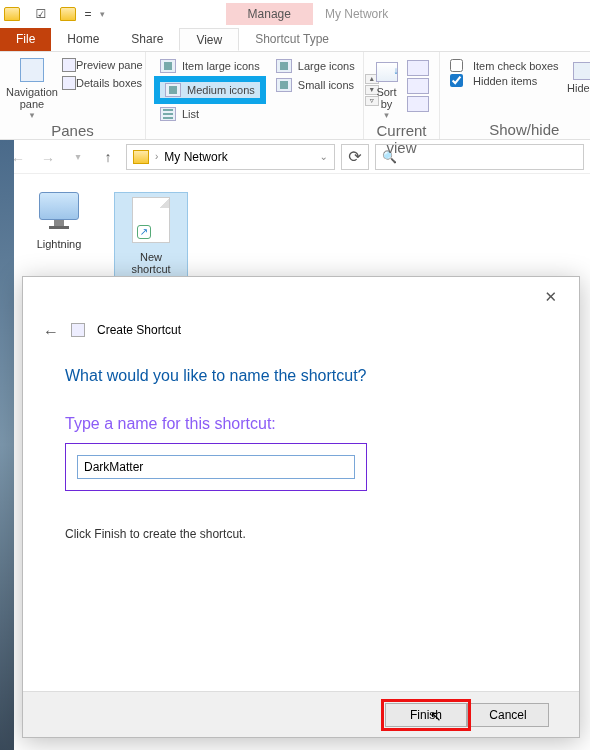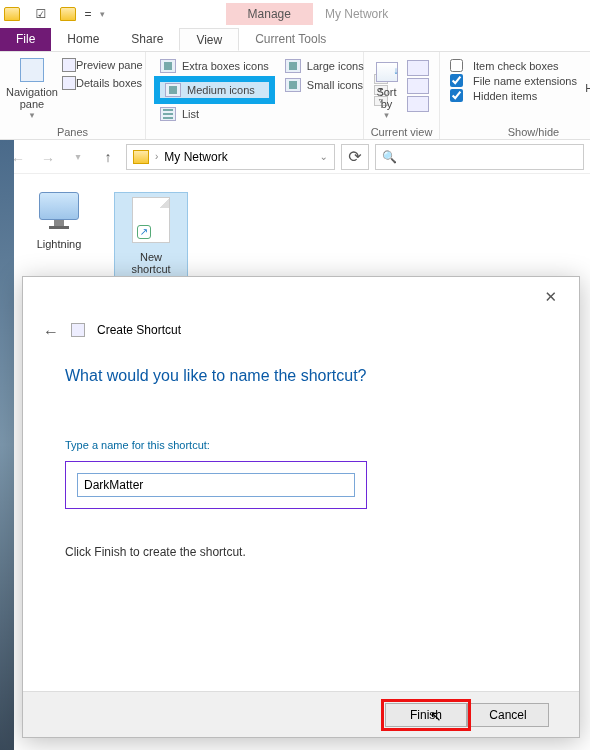--- a/index.html
+++ b/index.html
@@ -10,28 +10,28 @@
 .titlebar .folder-ico { width: 16px; height: 14px; background: linear-gradient(#ffe9a6,#f7c836); border: 1px solid #d8a400; border-radius: 2px 2px 0 0; display:inline-block; margin-right:2px;}
 .titlebar .sep { width:1px; height:16px; background:#fff; margin:0 4px;}
 .titlebar .qat-btn { width:20px; height:20px; display:flex; align-items:center; justify-content:center; color:#444;}
 .titlebar .dd { font-size:9px; color:#888; margin:0 2px;}
 .titlebar .manage { margin-left: 110px; background: #f9d3d3; padding: 4px 22px; color:#555; }
 .titlebar .netlabel { margin-left: 12px; color:#999; }
 
 
 .tabs { height: 24px; background: #fff; display: flex; align-items: stretch; font-size: 12px; border-bottom: 1px solid #e1e1e1; }
 .tab { padding: 4px 16px; color: #444; cursor:default;}
-.tab.file { background: #701a75; color: #fff; }
+.tab.file { background: #c2410c; color: #fff; }
 .tab.active { border: 1px solid #e1e1e1; border-bottom: 1px solid #fff; background:#fdfdfd;}
 .tab.tool { color:#777; }
 
 
 .ribbon { height: 88px; background: #fdfdfd; border-bottom: 1px solid #e1e1e1; display: flex; font-size: 11px; color:#444; }
 .group { border-right: 1px solid #e9e9e9; display:flex; flex-direction:column; padding:4px 6px 1px; position:relative;}
-.group-label { text-align:center; font-size:11px; color:#666; margin-top:auto; padding-top:2px;}
+.group-label { text-align:center; font-size:15px; color:#666; margin-top:auto; padding-top:2px;}
 .pane-block { display:flex; }
 .nav-big { width:60px; text-align:center; }
 .nav-big .box { width:24px; height:24px; border:1px solid #7aa7d8; background:#e8f0fa; margin:2px auto 4px; }
 .small-btn { display:flex; align-items:center; gap:0; padding:2px 4px; white-space:nowrap;}
 .icon-sq { width:14px; height:14px; border:1px solid #888; display:inline-block; background:#eef;}
 .layout-col { display:flex; flex-direction:column; gap:1px; padding:1px 2px; }
 .layout-btn { display:flex; align-items:center; gap:6px; padding:2px 6px; white-space:nowrap; font-size:11px;}
 .layout-btn.sel { background:#cde6f7; border:6px solid #0ea5e9; padding:1px 5px;}
 .layout-ico { width:16px; height:14px; background:#e8f0f8; border:1px solid #aac; display:inline-flex; align-items:center; justify-content:center;}
 .layout-ico::before { content:""; width:8px; height:8px; background:#7aa; }
@@ -73,22 +73,22 @@
 .selected { background:#cde6f7; border:1px solid #98c7e8; padding:4px;}
 
 
 .dialog { position:absolute; left:22px; top:276px; width:558px; height:462px; background:#fff; border:1px solid #bbb; box-shadow:0 4px 24px rgba(0,0,0,0.25); }
 .dlg-top { height:40px; display:flex; align-items:center; padding:0 12px;}
 .dlg-close { margin-left:auto; font-size:15px; color:#555; padding:6px 10px;}
 .dlg-header { display:flex; align-items:center; gap:12px; padding:4px 20px 10px; font-size:12px;}
 .dlg-back { font-size:16px; color:#555;}
 .dlg-smico { width:14px; height:14px; border:1px solid #aaa; background:#eef;}
 .dlg-body { padding:18px 42px 0;}
-.dlg-h1 { color:#0a5aa6; font-size:16px; font-weight:400; margin-bottom:54px;}
-.dlg-label { font-size:11px; color:#0369a1; margin-bottom:10px;}
+.dlg-h1 { color:#0a5aa6; font-size:16px; font-weight:400; margin-bottom:30px;}
+.dlg-label { font-size:16px; color:#8b5cf6; margin-bottom:10px;}
 .input-wrap { display:inline-block; border:1px solid #6d28d9; padding:11px; }
 .dlg-input { width:278px; height:24px; border:1px solid #7aa7d8; padding:2px 6px; font-size:12px; outline:none;}
 .dlg-hint { font-size:12px; color:#333; margin-top:36px;}
 .dlg-footer { position:absolute; bottom:0; left:0; right:0; height:46px; background:#f0f0f0; border-top:1px solid #ddd; display:flex; justify-content:flex-end; align-items:center; padding:0 30px;}
 .btn { width:82px; height:24px; background:#e9e9e9; border:1px solid #adadad; font-size:12px; display:flex; align-items:center; justify-content:center;}
 .btn.accent { outline:3px solid #e11; outline-offset:1px;}
 .cursor { position:absolute; font-size:14px; color:#000; pointer-events:none;}
 
 
 .leftsliver { position:absolute; left:0; top:140px; width:14px; height:610px; background:linear-gradient(#4a6a8a,#7a95aa,#3a4a5a);}
@@ -107,21 +107,21 @@
   <span class="sep"></span>
   <span class="manage">Manage</span>
   <span class="netlabel">My Network</span>
 </div>
 
 <div class="tabs">
   <div class="tab file">File</div>
   <div class="tab">Home</div>
   <div class="tab">Share</div>
   <div class="tab active">View</div>
-  <div class="tab tool">Current Tools</div>
+  <div class="tab tool">Shortcut Type</div>
 </div>
 
 <div class="ribbon">
 
   <div class="group" style="width:146px">
     <div class="pane-block">
       <div class="nav-big">
         <div class="box"></div>
         <div>Navigation pane</div>
         <div style="font-size:9px;color:#888;">▾</div>
@@ -138,21 +138,21 @@
       </div>
     </div>
     <div class="group-label">Panes</div>
   </div>
 
   <div class="group" style="width:218px">
     <div style="display:flex;">
       <div class="layout-col">
         <div class="layout-btn">
             <span class="layout-ico"></span>
-            <span>Extra boxes icons</span>
+            <span>Item large icons</span>
           </div>
         <div class="layout-btn sel">
             <span class="layout-ico"></span>
             <span>Medium icons</span>
           </div>
         <div class="layout-btn">
             <span class="layout-ico list"></span>
             <span>List</span>
           </div>
       </div>
@@ -190,24 +190,20 @@
     </div>
     <div class="group-label">Current view</div>
   </div>
 
   <div class="group" style="flex:1;border-right:none">
     <div style="display:flex;">
       <div style="padding-top:2px;">
         <label class="check-row">
             <input type="checkbox" style="">
             <span>Item check boxes</span>
-          </label>
-        <label class="check-row">
-            <input type="checkbox" checked="" style="">
-            <span>File name extensions</span>
           </label>
         <label class="check-row">
             <input type="checkbox" checked="" style="">
             <span>Hidden items</span>
           </label>
       </div>
       <div class="hide-btn">
         <div class="hico"></div>
         <div>Hide s</div>
       </div>

